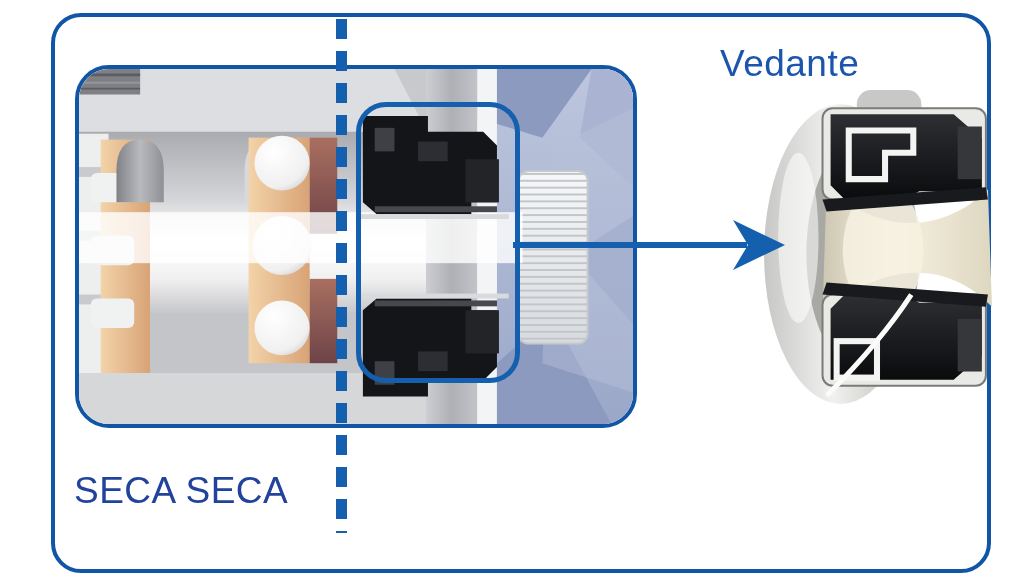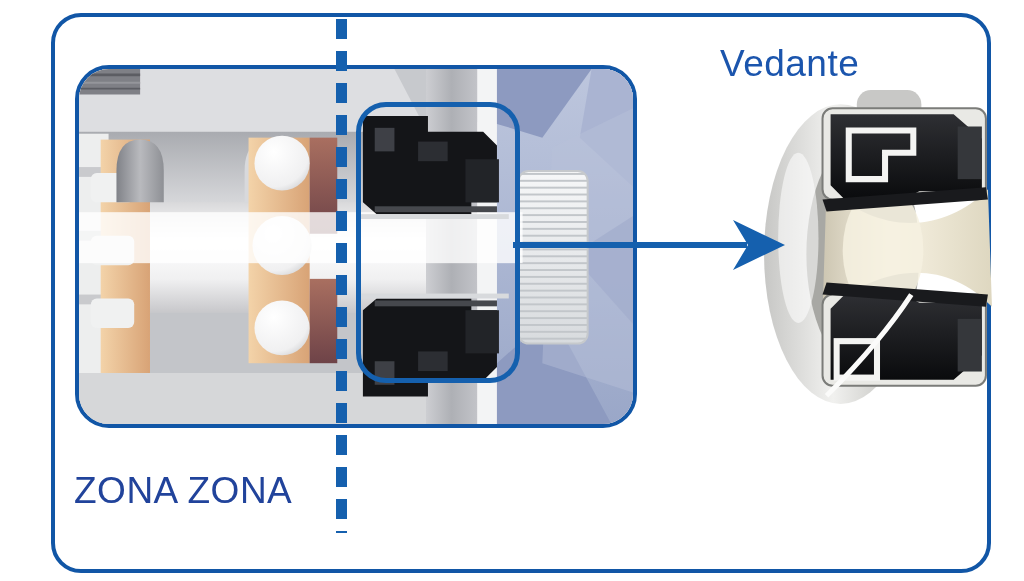--- a/index.html
+++ b/index.html
@@ -225,15 +225,15 @@
         <rect x="196" y="230" width="24" height="52" fill="#35373b"></rect>
         <polygon points="62,206 224,218 226,206 66,194" fill="#191a1d"></polygon>
         <path d="M66,306 Q120,252 150,206" fill="none" stroke="#fbfbfa" stroke-width="5"></path>
       </g>
 
       <ellipse cx="38" cy="150" rx="20" ry="84" fill="#ffffff" opacity="0.55"></ellipse>
     </svg>
   </div>
 
   <div class="diagram-label label-vedante">Vedante</div>
-  <div class="diagram-label label-zona-seca">ZONA ZONA</div>
+  <div class="diagram-label label-zona-seca">SECA SECA</div>
 
 </div>
 
 </body></html>

